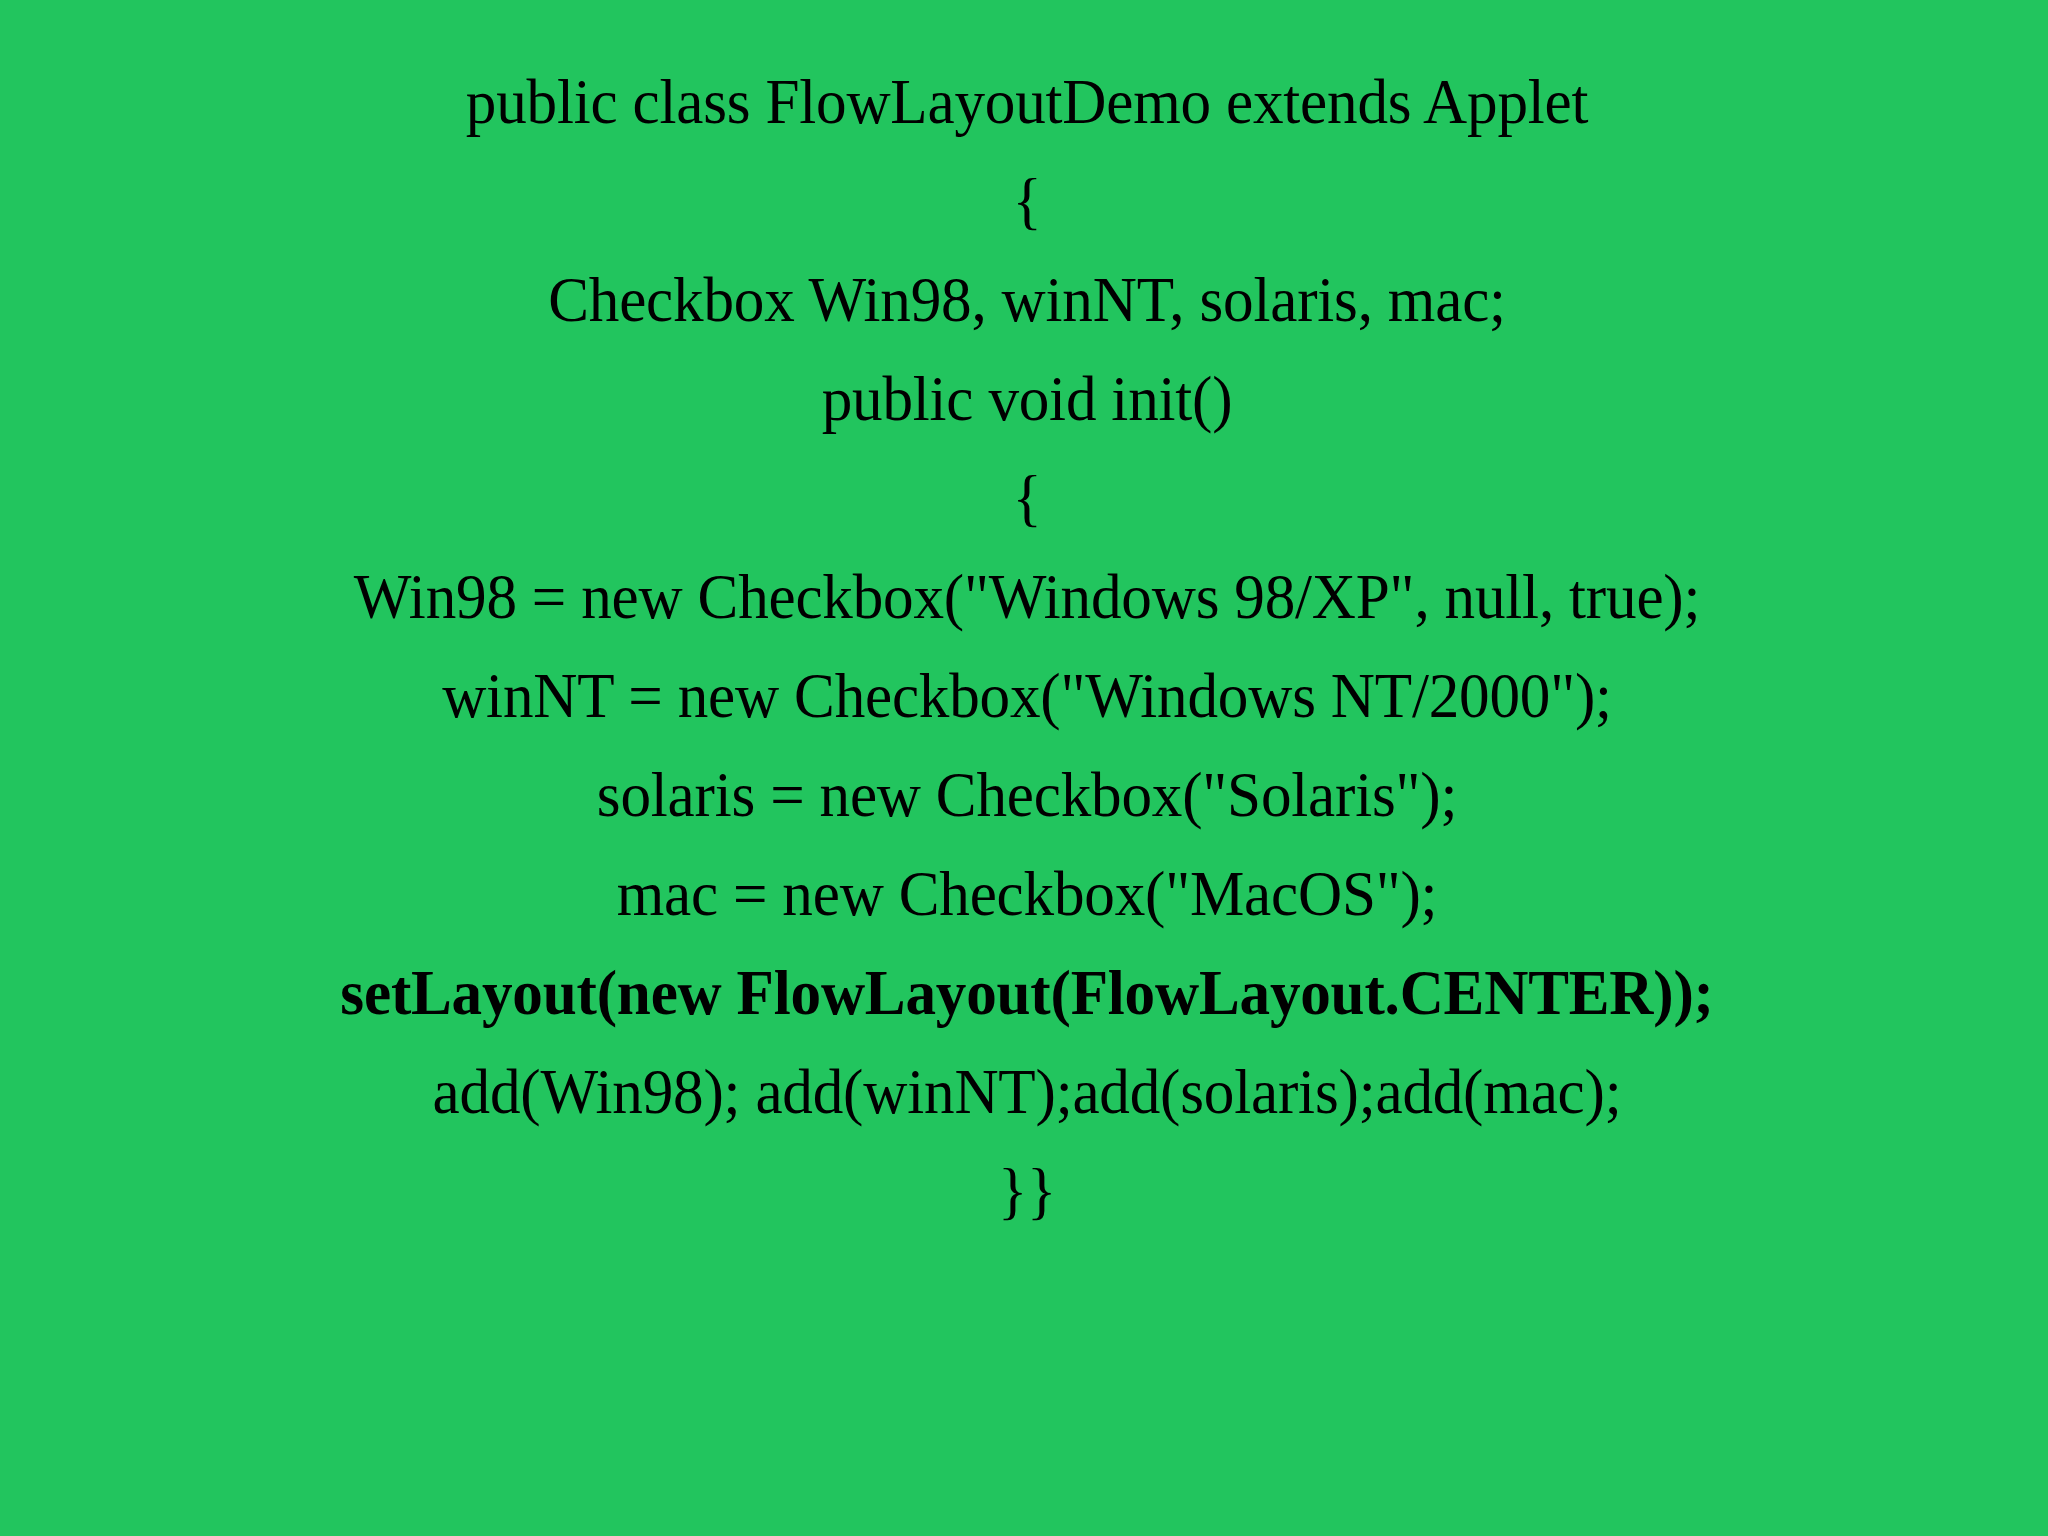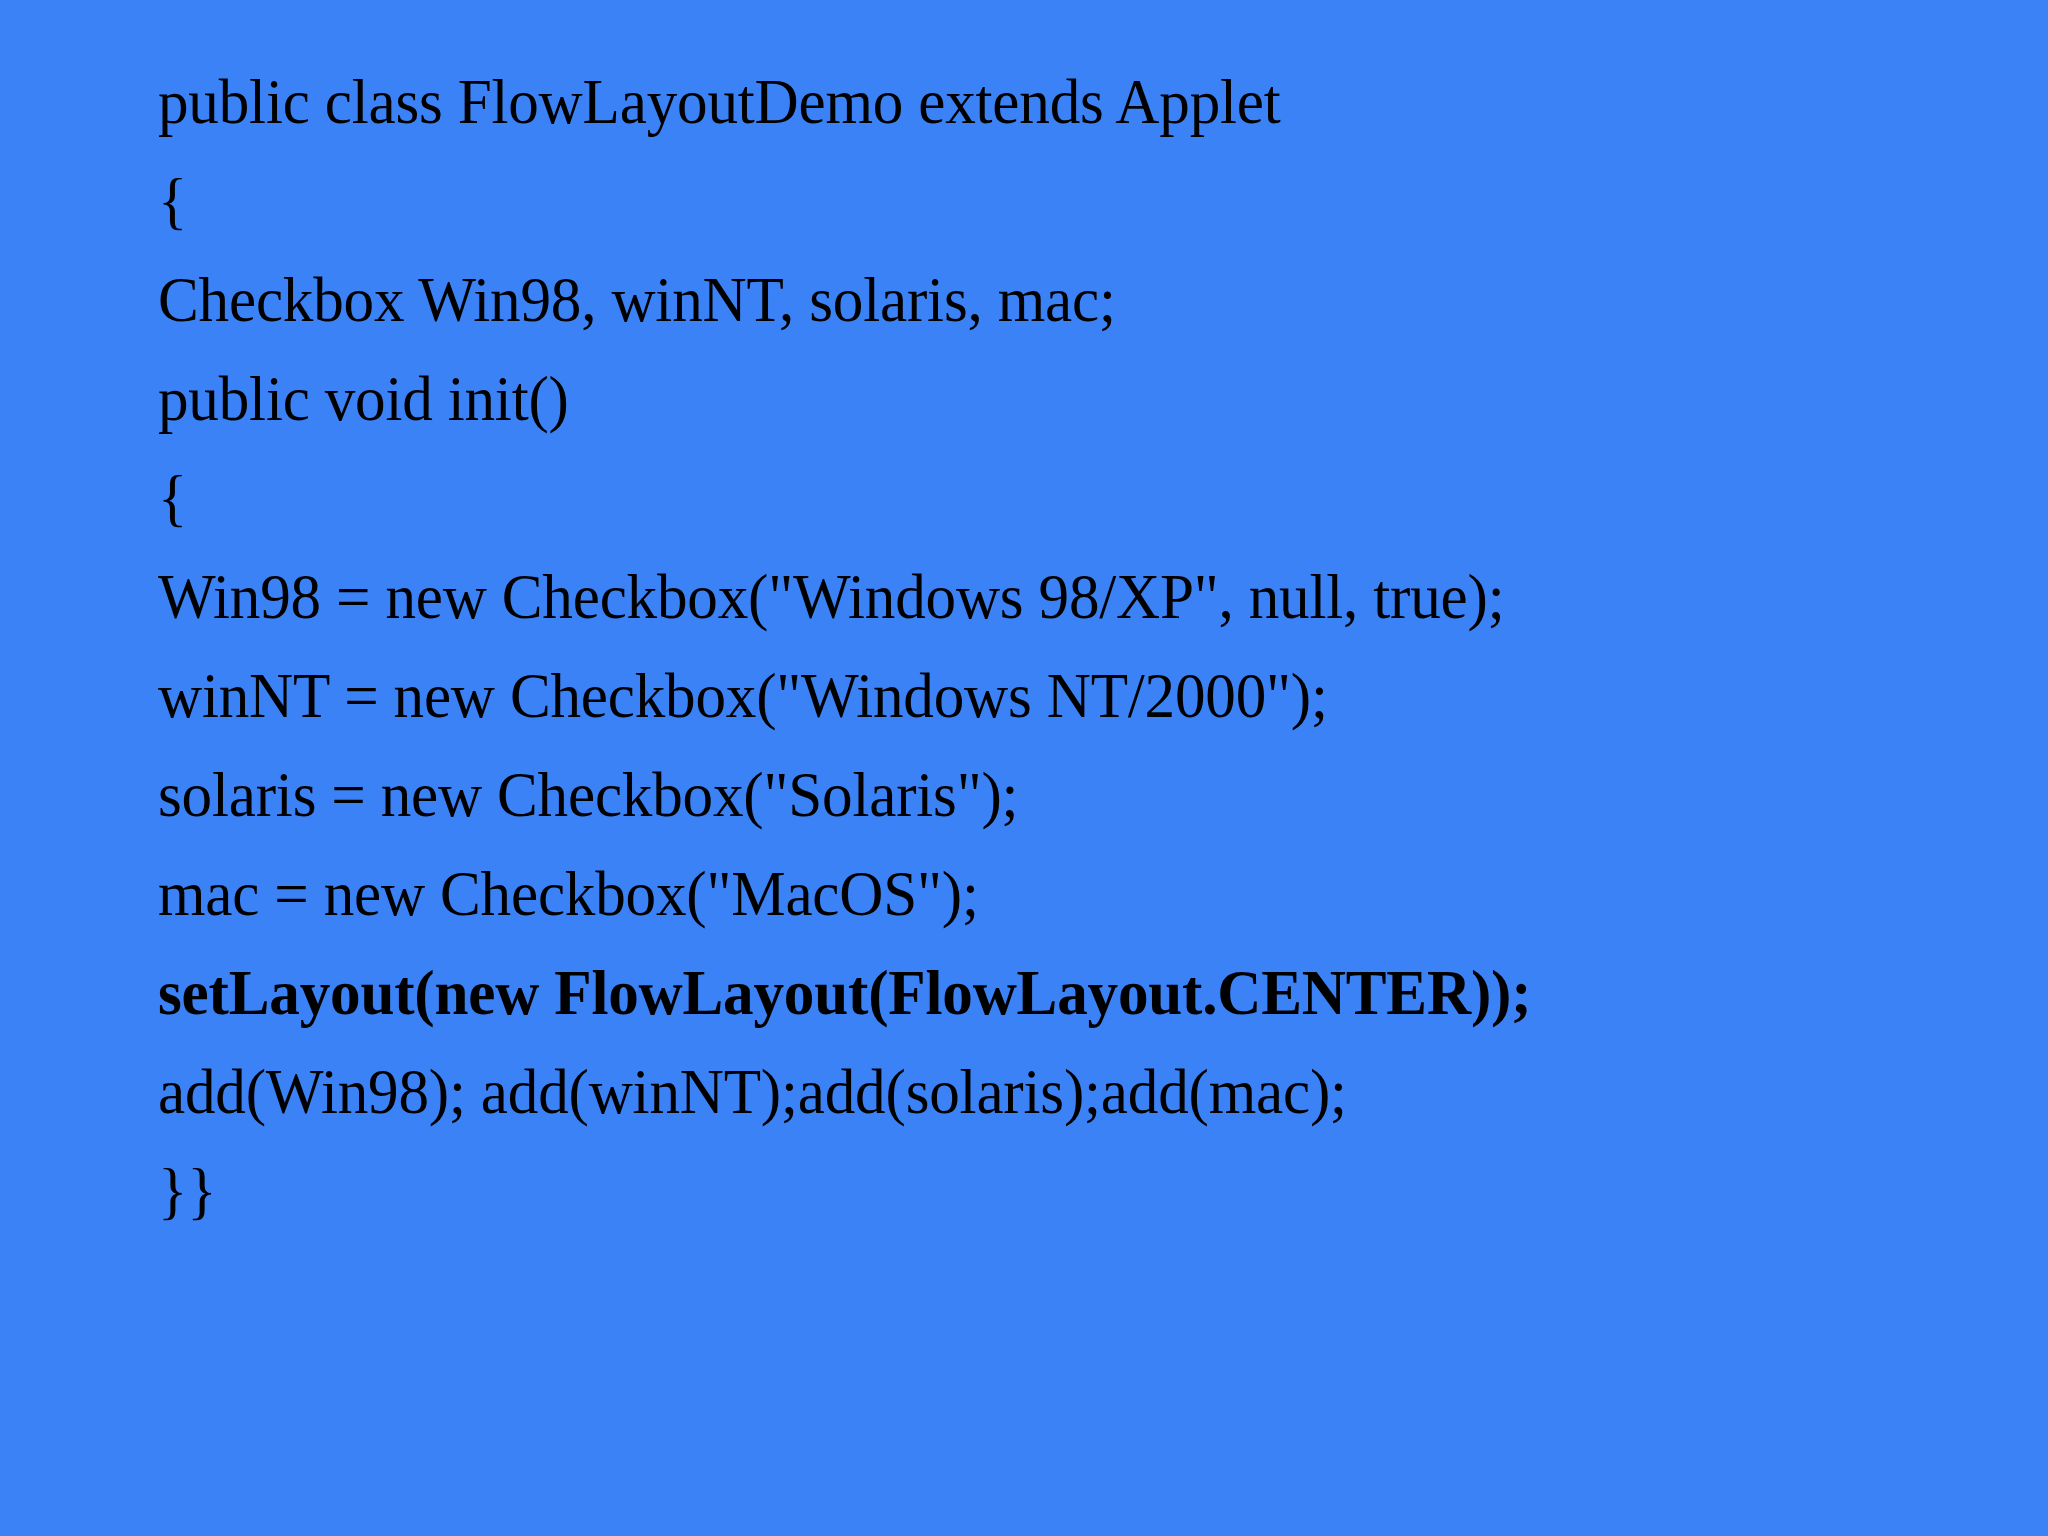--- a/index.html
+++ b/index.html
@@ -42,21 +42,21 @@
     transform-origin: left center;
   }
 
   .code-line.bold {
     font-weight: bold;
   }
 </style>
 </head>
 <body>
 
-<div id="slide" style="background: #3b82f6; color: rgb(0, 0, 0);">
+<div id="slide" style="background: #22c55e; color: rgb(0, 0, 0); text-align: center;">
   <div id="code-block">
 
     <span class="code-line">public class FlowLayoutDemo extends Applet</span>
 
     <span class="code-line">{</span>
 
     <span class="code-line">Checkbox Win98, winNT, solaris, mac;</span>
 
     <span class="code-line">public void init()</span>
 

